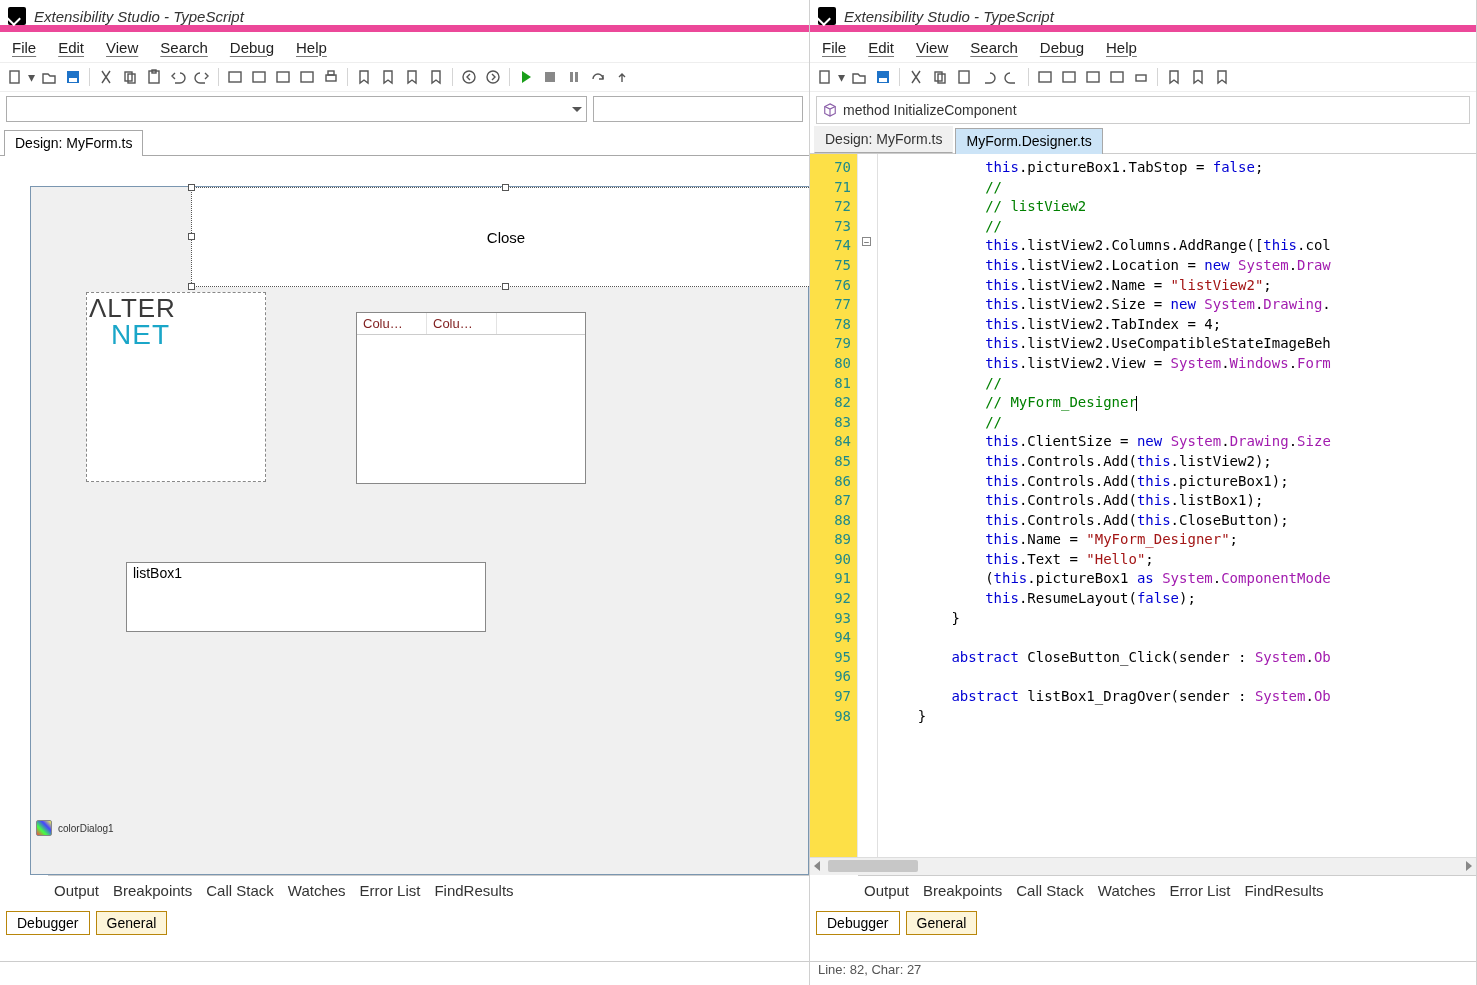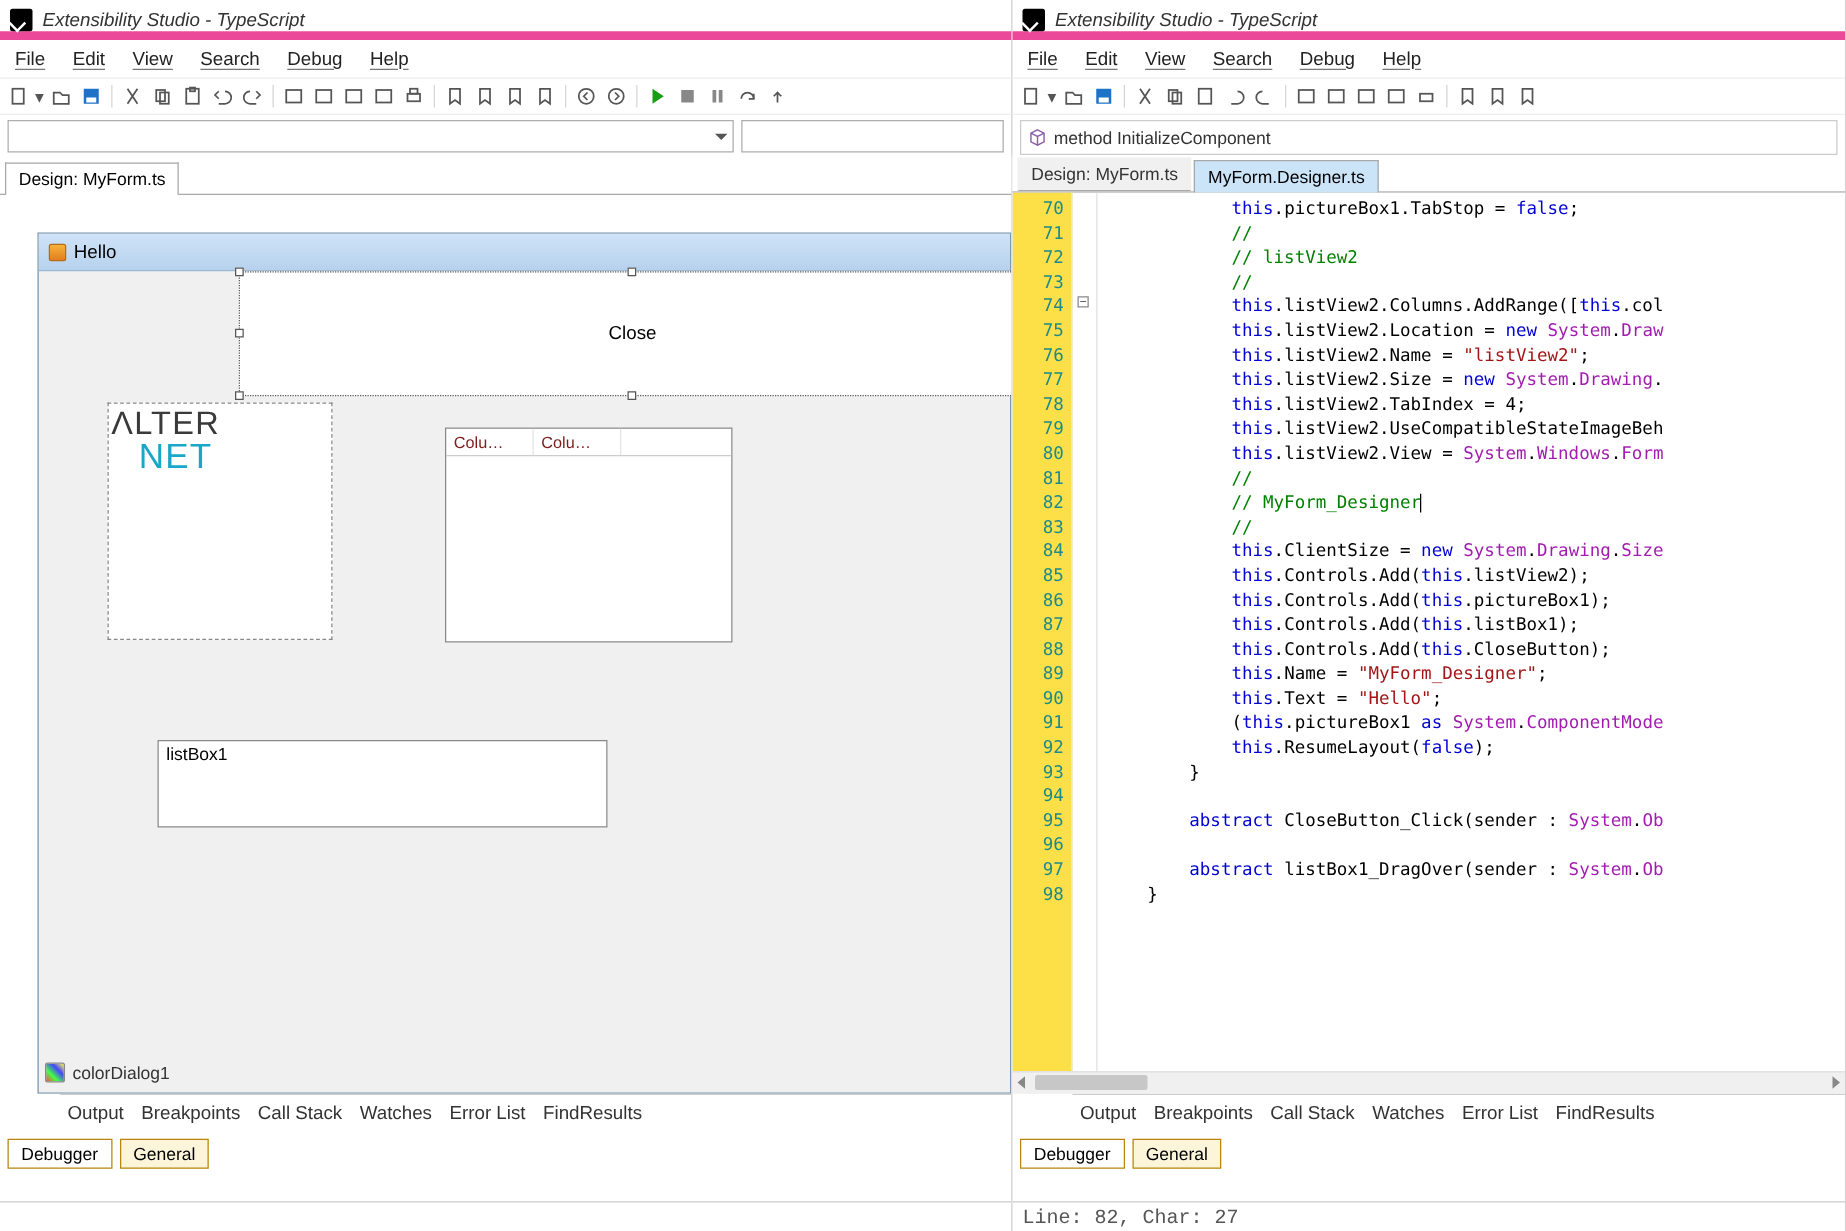--- a/index.html
+++ b/index.html
@@ -37,29 +37,29 @@
 .close-area { left:160px; top:0; width:630px; height:100px; }
 .close-label { position:absolute; left:50%; top:50%; transform:translate(-50%,-50%); font-size:15px;}
 .picbox { position:absolute; left:55px; top:105px; width:180px; height:190px; border:1px dashed #888; background:#fff; display:flex; align-items:flex-start; justify-content:flex-start; padding:2px; }
 .alterlogo { font-family: Arial, sans-serif; font-weight:300; letter-spacing:1px; line-height:1; }
 .alterlogo .r1{ font-size:26px; color:#3a3a3a; display:block;}
 .alterlogo .r2{ font-size:28px; color:#1aa6c8; display:block; padding-left:22px; font-weight:500;}
 .listview { position:absolute; left:325px; top:125px; width:230px; height:172px; border:1px solid #888; background:#fff; }
 .lv-headers { display:flex; border-bottom:1px solid #ccc;}
 .lv-h { width:70px; padding:3px 6px; border-right:1px solid #e3e3e3; font-size:13px; color:#7f1d1d; overflow:hidden; text-overflow:ellipsis; white-space:nowrap;}
 .listbox { position:absolute; left:95px; top:375px; width:360px; height:70px; border:1px solid #888; background:#fff; padding:2px 6px; font-size:14px;}
-.tray { position:absolute; left:5px; bottom:8px; display:flex; align-items:center; gap:6px; font-size:14px; color:#333;}
+.tray { position:absolute; left:5px; bottom:8px; display:flex; align-items:center; gap:6px; font-size:10px; color:#333;}
 .tray-icon { width:16px;height:16px; background:linear-gradient(45deg,#f44,#4f4,#44f,#ff4); border:1px solid #888; border-radius:2px;}
 .bottom-tabs { display:flex; align-items:center; height:30px; padding:4px 6px; gap:14px; border-top:1px solid #ccc;margin-left:48px;}
 .btab { font-size:15px; color:#333; cursor:default;}
 .btab.active { font-weight:500;}
 .bottom-toggle { display:flex; gap:6px; padding:6px; }
 .toggle { padding:3px 10px; border:1px solid #b8860b; background:#fff; font-size:14px;}
 .toggle.on { background:#fdf5d9; }
-.statusbar { height:24px; border-top:1px solid #ccc; display:flex; align-items:center; padding:0 8px; font-size:16px; color:#555; gap:6px;font-family:Liberation Mono, monospace;}
+.statusbar { height:24px; border-top:1px solid #ccc; display:flex; padding:0 8px; font-size:13px; color:#555; gap:6px;}
 .status-grip { width:14px; height:14px; }
 .method-bar { height:28px; border:1px solid #ccc; margin:4px 6px 0 6px; display:flex; align-items:center; padding:0 6px; gap:6px; font-size:14px; color:#333;}
 .cube-icon { width:14px;height:14px; }
 .editor { flex:1; display:flex; overflow:hidden; border-top:1px solid #ccc; margin-top:-1px;}
 .gutter { width:48px; background:#fde047; border-right:1px solid #e8e8e8; text-align:right; padding:4px 6px 4px 0; font-family:Consolas,monospace; font-size:14px; color:#1f8a8a; line-height:19.6px; position:relative;}
 .fold { position:absolute; left:54px; top:0; width:14px; border-right:1px solid #e0e0e0; height:100%;}
 .fold-mark{ position:absolute; left:-2px; width:9px;height:9px;border:1px solid #888;background:#fff;font-size:9px;line-height:8px;text-align:center;color:#555;}
 .codearea { flex:1; padding:4px 0 4px 26px; font-family:Consolas,monospace; font-size:14px; line-height:19.6px; white-space:pre; overflow:hidden; position:relative;}
 .codearea .line { height:19.6px; }
 .k-blue{color:#0000d4;} .k-str{color:#a31515;} .k-cmt{color:#008000;} .k-type{color:#a21caf;}
@@ -229,24 +229,20 @@
       <div class="combo">
           <div class="arr"></div>
         </div>
       <div class="combo" style="flex:0.35;"></div>
     </div>
     <div class="tabrow">
       <div class="tab">Design: MyForm.ts</div>
     </div>
     <div class="design-surface">
       <div class="form-window">
-        <div class="form-titlebar">
-          <div class="form-icon"></div>
-          <span style="font-size:15px;">Hello</span>
-        </div>
         <div class="form-body">
           <div class="sel-box close-area">
             <div class="handle" style="left:-4px;top:-4px;"></div>
             <div class="handle" style="left:50%;top:-4px;margin-left:-4px;"></div>
             <div class="handle" style="left:-4px;top:50%;margin-top:-4px;"></div>
             <div class="handle" style="left:-4px;bottom:-4px;"></div>
             <div class="handle" style="left:50%;bottom:-4px;margin-left:-4px;"></div>
             <span class="close-label">Close</span>
           </div>
           <div class="picbox">

